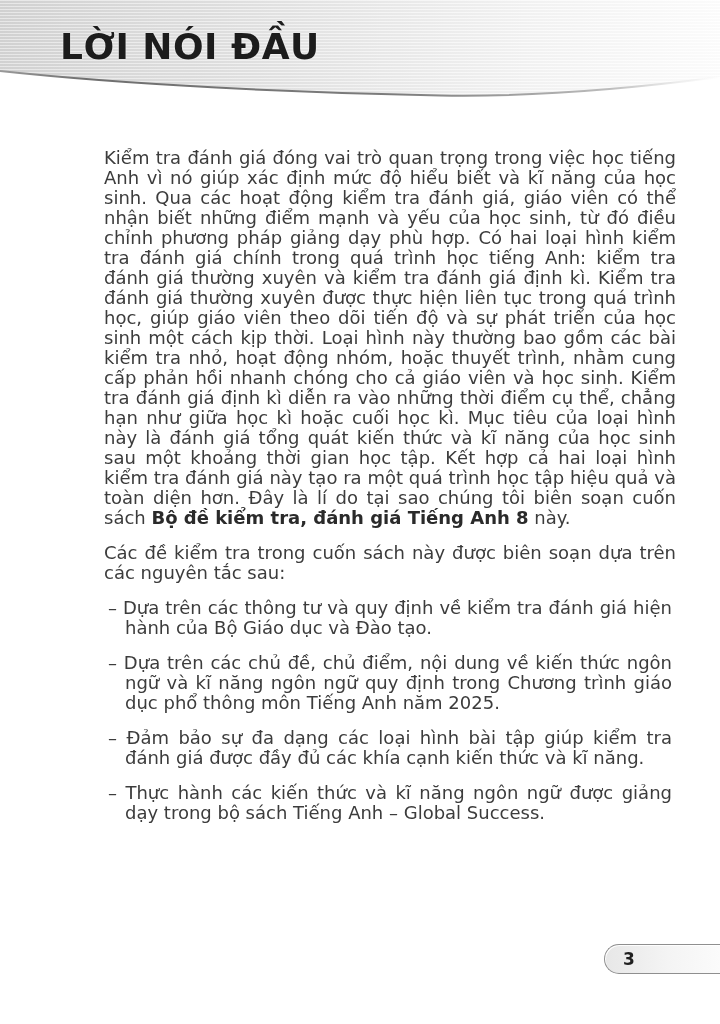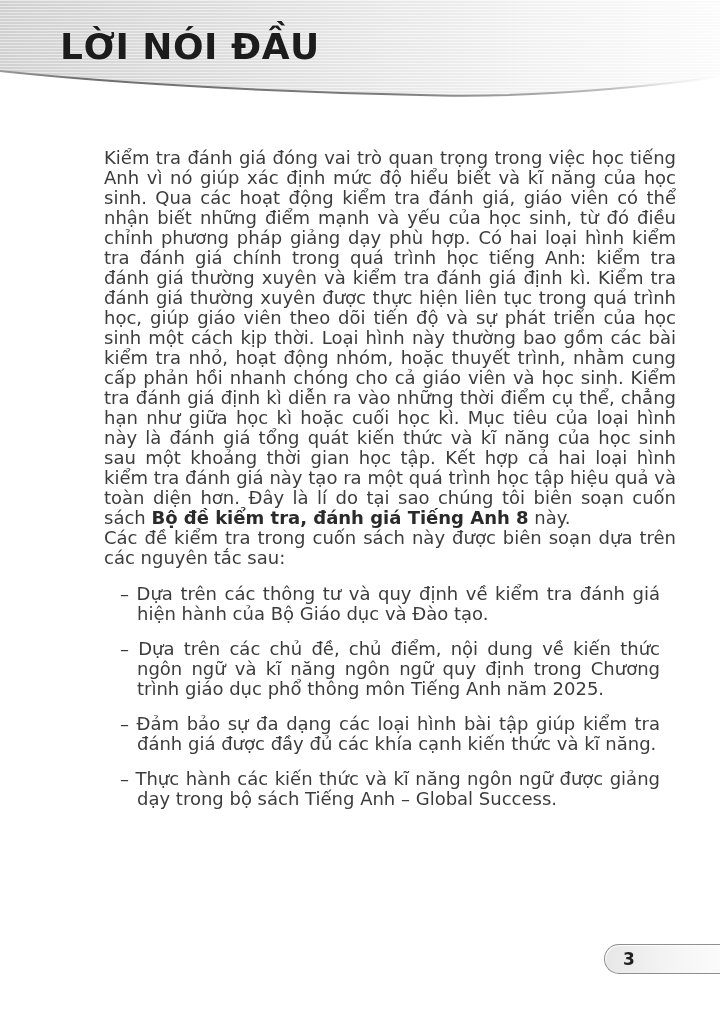--- a/index.html
+++ b/index.html
@@ -40,28 +40,28 @@
     position: absolute;
     top: 148px;
     left: 104px;
     width: 572px;
     color: #3c3c3c;
     font-size: 18px;
     line-height: 20px;
     text-align: justify;
   }
   .content p { margin: 0; }
-  .para + .para { }
+  .para + .para { margin-top: 15px; }
   .book-title-bold {
     font-weight: bold;
     color: #2a2a2a;
   }
   ul.principles {
     list-style: none;
-    margin: 16px;
+    margin: 4px;
     padding: 0;
   }
   ul.principles li {
     margin-top: 15px;
     padding-left: 17px;
     text-indent: -17px;
     text-align: justify;
   }
 
   

